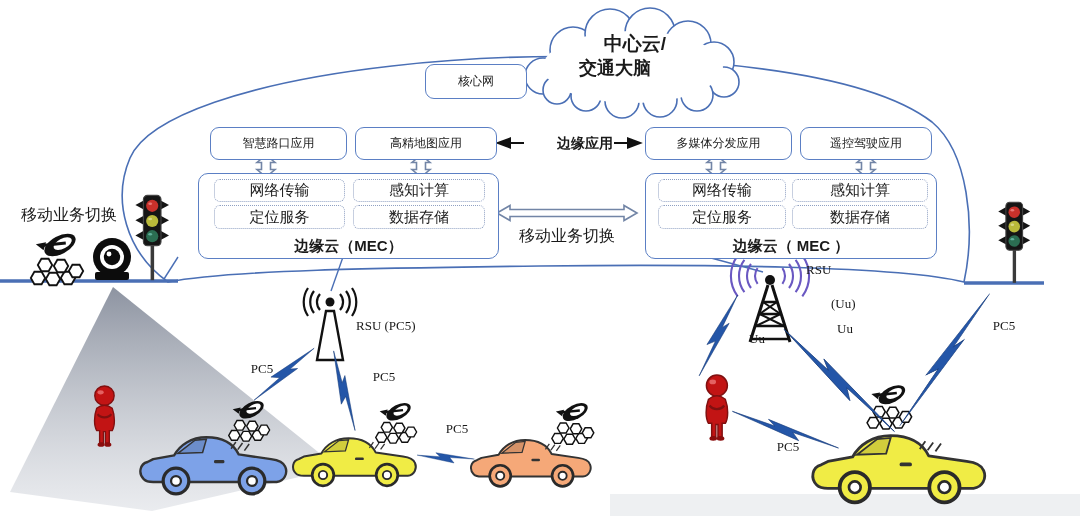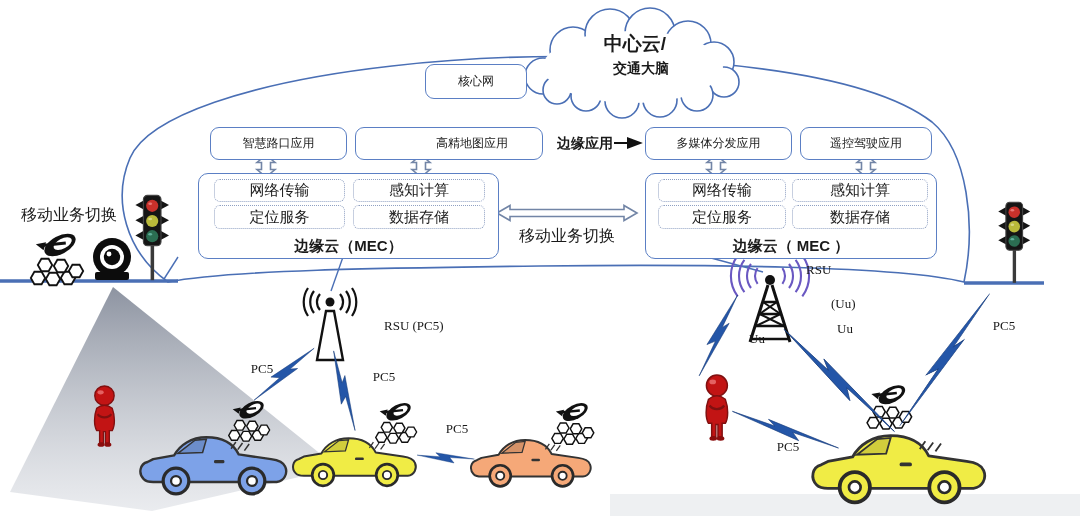--- a/index.html
+++ b/index.html
@@ -212,26 +212,26 @@
     <line x1="614" y1="143" x2="634" y2="143"></line>
         <polygon points="640,143 628,138.5 628,147.5"></polygon>
   </g>
 </svg>
 
 <div class="box" style="left:425px;top:64px;width:100px;height:33px;">
   <span>核心网</span>
 </div>
 
 <div class="lbl bold" style="left:555px;top:33px;width:160px;height:22px;font-size:19px;">中心云/</div>
-<div class="lbl bold" style="left:561px;top:57px;width:160px;height:22px;font-size:14px;">交通大脑</div>
+<div class="lbl bold" style="left:535px;top:57px;width:160px;height:22px;font-size:18px;">交通大脑</div>
 
 <div class="box" style="left:200px;top:127px;width:135px;height:31px;margin-left:10px;">
   <span>智慧路口应用</span>
 </div>
-<div class="box" style="left:355px;top:127px;width:140px;height:31px;padding-left:46px;">
+<div class="box" style="left:355px;top:127px;width:140px;height:31px;">
   <span>高精地图应用</span>
 </div>
 <div class="lbl bold" style="left:540px;top:130px;width:90px;height:26px;font-size:14px;">边缘应用</div>
 <div class="box" style="left:800px;top:127px;width:130px;height:31px;">
   <span>遥控驾驶应用</span>
 </div>
 <div class="box" style="left:645px;top:127px;width:145px;height:31px;">
   <span>多媒体分发应用</span>
 </div>
 
@@ -264,21 +264,21 @@
   <div class="svc" style="left:146px;top:31px;width:134px;height:22px;">
     <span>数据存储</span>
       </div>
   <div class="mec-title">边缘云（ MEC ）</div>
 </div>
 
 <div class="lbl" style="left:505px;top:227px;width:124px;height:19px;font-size:16px;">移动业务切换</div>
 
 <div class="lbl" style="left:6px;top:205px;width:126px;height:20px;font-size:16px;">移动业务切换</div>
 
-<div class="lbl serif" style="left:356px;top:316px;width:95px;height:20px;justify-content:flex-start;margin-left:28px;">RSU (PC5)</div>
+<div class="lbl serif" style="left:356px;top:316px;width:95px;height:20px;justify-content:flex-start;">RSU (PC5)</div>
 <div class="lbl serif" style="left:806px;top:261px;width:60px;height:18px;justify-content:flex-start;">RSU</div>
 <div class="lbl serif" style="left:806px;top:295px;width:60px;height:18px;justify-content:flex-start;margin-left:25px;">(Uu)</div>
 
 <div class="lbl serif" style="left:240px;top:360px;width:44px;height:18px;">PC5</div>
 <div class="lbl serif" style="left:362px;top:368px;width:44px;height:18px;">PC5</div>
 <div class="lbl serif" style="left:435px;top:420px;width:44px;height:18px;">PC5</div>
 <div class="lbl serif" style="left:740px;top:330px;width:34px;height:18px;">Uu</div>
 <div class="lbl serif" style="left:828px;top:320px;width:34px;height:18px;">Uu</div>
 <div class="lbl serif" style="left:766px;top:438px;width:44px;height:18px;">PC5</div>
 <div class="lbl serif" style="left:982px;top:317px;width:44px;height:18px;">PC5</div>

